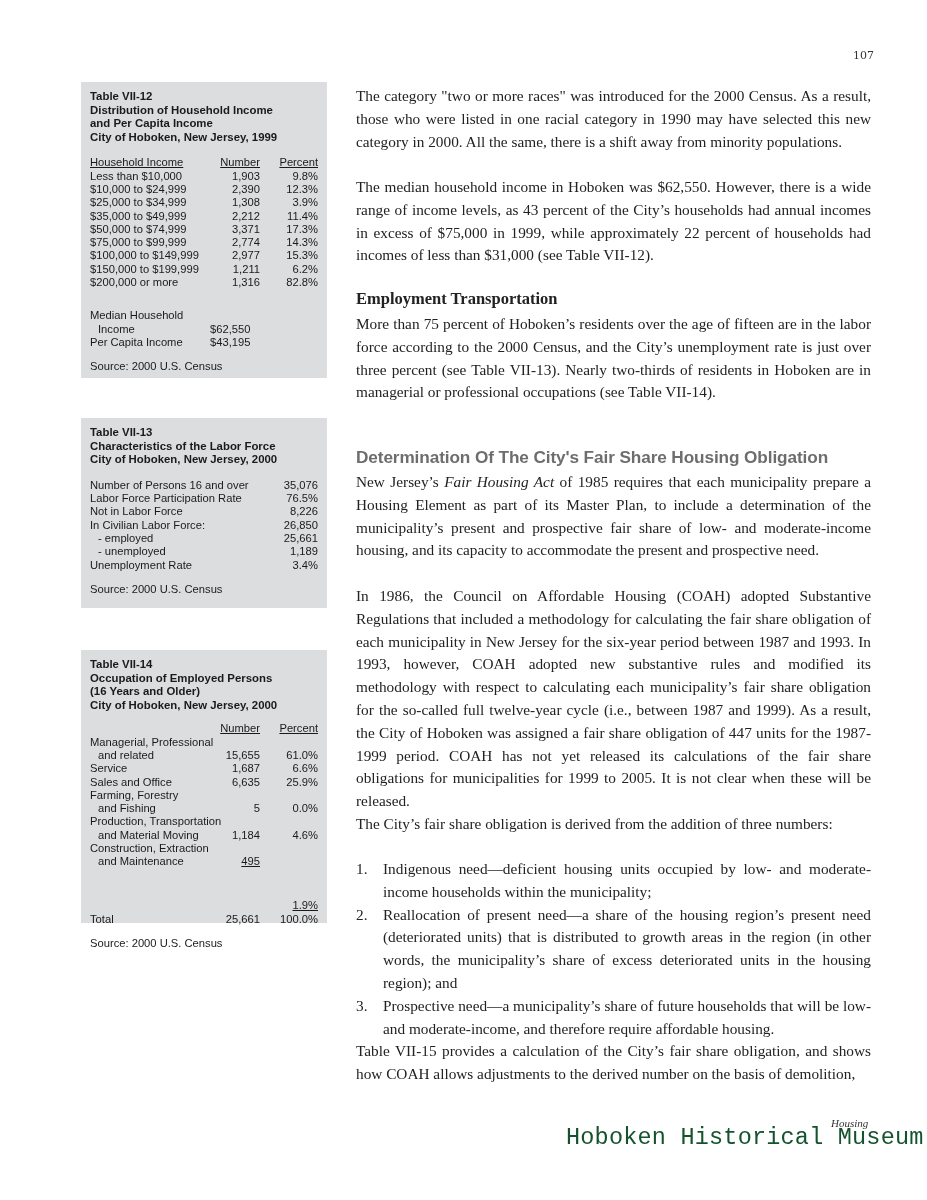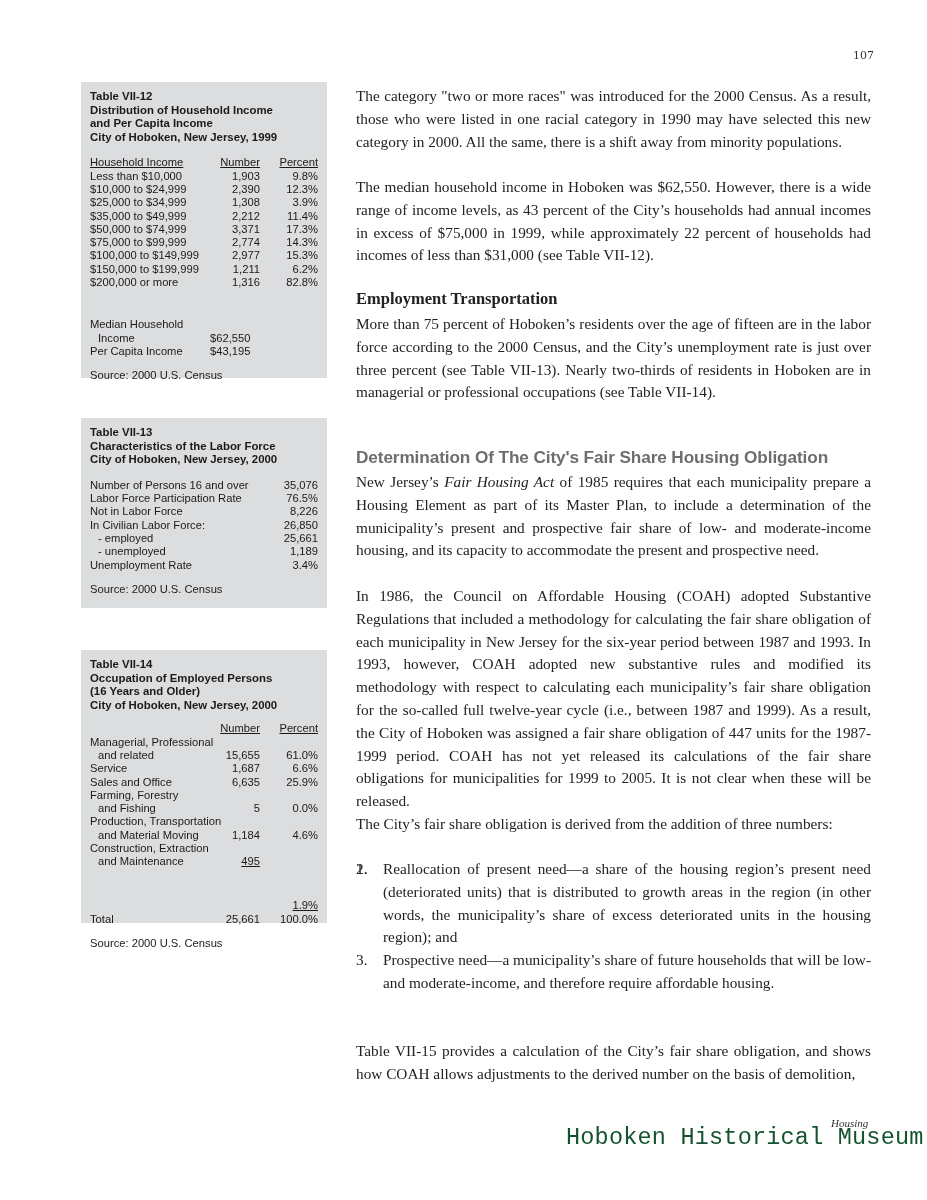--- a/index.html
+++ b/index.html
@@ -116,21 +116,21 @@
           <td class="num">1,211</td>
           <td class="num">6.2%</td>
         </tr>
     <tr>
           <td>$200,000 or more</td>
           <td class="num">1,316</td>
           <td class="num">82.8%</td>
         </tr>
   </tbody>
     </table>
-  <table class="t" style="margin-top:29px; width:auto;">
+  <table class="t" style="margin-top:20px; width:auto;">
     <colgroup>
         <col style="width:120px">
         <col>
       </colgroup>
     <tbody>
         <tr>
           <td colspan="2">Median Household</td>
         </tr>
     <tr>
           <td class="indent">Income</td>
@@ -273,21 +273,21 @@
   <p><span>New Jersey’s </span><i>Fair Housing Act</i><span> of 1985 requires that each municipality prepare a Housing Element as part of its Master Plan, to include a determination of the municipality’s present and prospective fair share of low- and moderate-income housing, and its capacity to accommodate the present and prospective need.</span></p>
 </div>
 <div class="main" style="top:585px;">
   <p>In 1986, the Council on Affordable Housing (COAH) adopted Substantive Regulations that included a methodology for calculating the fair share obligation of each municipality in New Jersey for the six-year period between 1987 and 1993. In 1993, however, COAH adopted new substantive rules and modified its methodology with respect to calculating each municipality’s fair share obligation for the so-called full twelve-year cycle (i.e., between 1987 and 1999).  As a result, the City of Hoboken was assigned a fair share obligation of 447 units for the 1987-1999 period.  COAH has not yet released its calculations of the fair share obligations for municipalities for 1999 to 2005.  It is not clear when these will be released.</p>
 </div>
 <div class="main" style="top:813px;">
   <p>The City’s fair share obligation is derived from the addition of three numbers:</p>
 </div>
 <div class="main" style="top:858px;">
   <ol class="needs">
-    <li><span class="n">1.</span></li>
+    <li><span class="n">1.</span><span>Indigenous need—deficient housing units occupied by low- and moderate-income households within the municipality;</span></li>
     <li><span class="n">2.</span><span>Reallocation of present need—a share of the housing region’s present need (deteriorated units) that is distributed to growth areas in the region (in other words, the municipality’s share of excess deteriorated units in the housing region); and</span></li>
     <li><span class="n">3.</span><span>Prospective need—a municipality’s share of future households that will be low- and moderate-income, and therefore require affordable housing.</span></li>
   </ol>
 </div>
 <div class="main" style="top:1040px;">
   <p>Table VII-15 provides a calculation of the City’s fair share obligation, and shows how COAH allows adjustments to the derived number on the basis of demolition,</p>
 </div>
 
 <div class="footer-housing">Housing</div>
 <div class="watermark">Hoboken Historical Museum</div>

